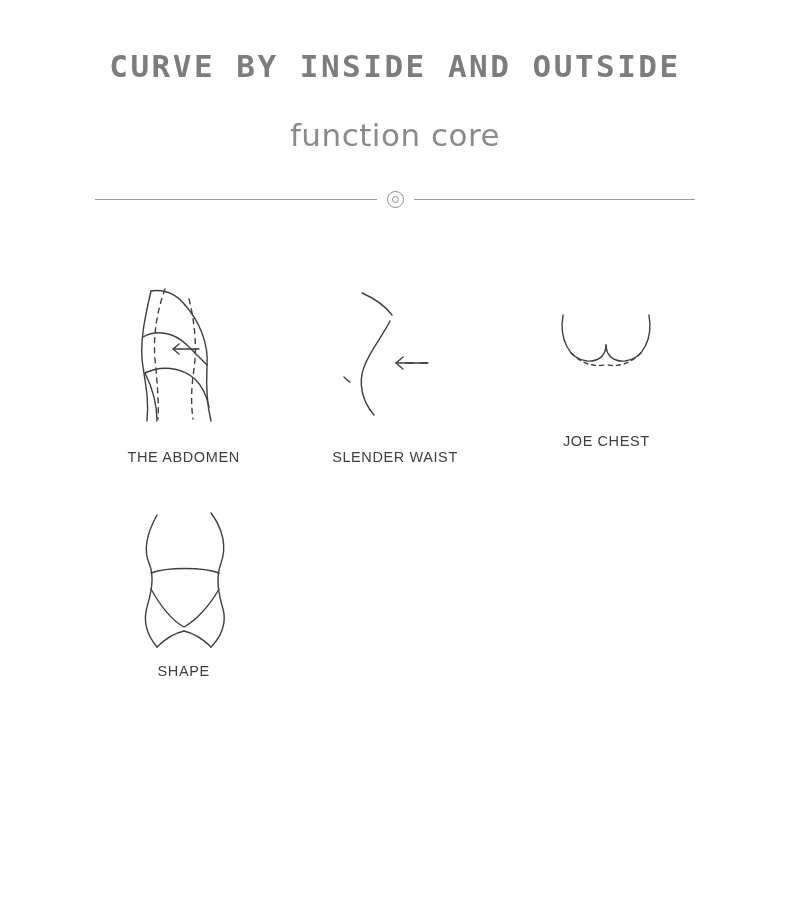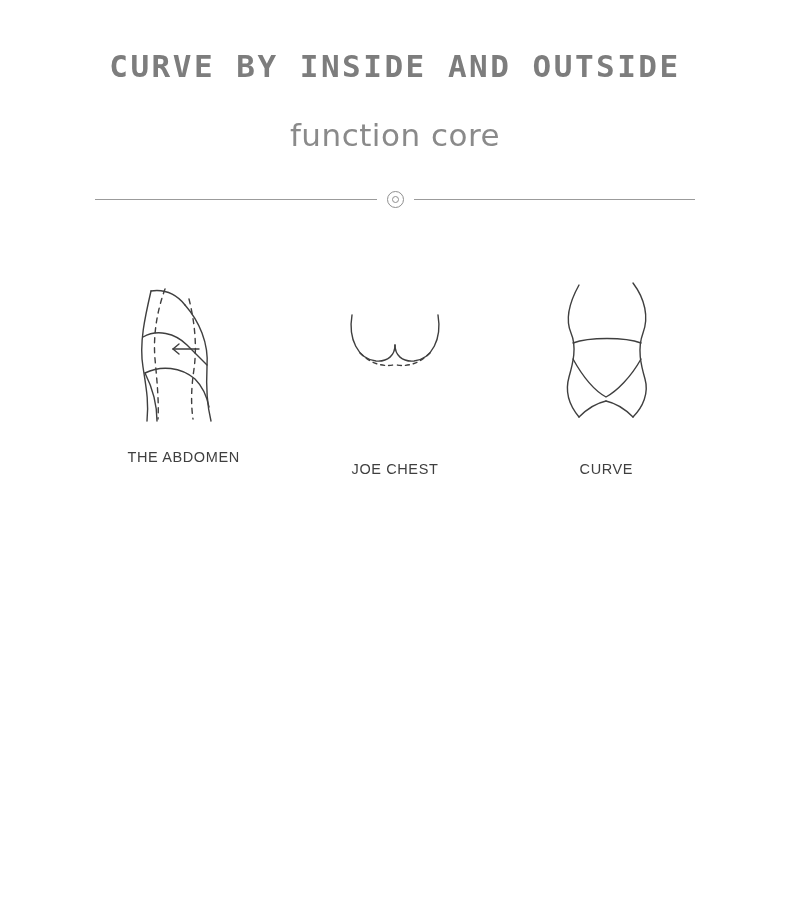--- a/index.html
+++ b/index.html
@@ -96,21 +96,21 @@
     justify-content: center;
   }
   .caption {
     margin-top: 18px;
     font-size: 14.5px;
     letter-spacing: 0.6px;
     color: #3f3f3f;
     white-space: nowrap;
   }
   .row2 .art { height: 140px; }
-  .row2 .caption { margin-top: 40px; }
+  .row2 .caption { margin-top: 12px; }
   svg { display: block; }
 </style>
 </head>
 <body>
 
 <div class="page">
 
   <div class="header">
     <div class="title-main">CURVE BY INSIDE AND OUTSIDE</div>
     <div class="title-sub">function core</div>
@@ -136,20 +136,33 @@
           <path d="M66 8 C58 30, 54 54, 56 78 C58 100, 60 120, 59 138" stroke-dasharray="5 5"></path>
           <path d="M90 18 C96 42, 98 66, 95 88 C92 108, 92 124, 94 138" stroke-dasharray="5 5"></path>
           <path d="M100 68 L74 68"></path>
           <path d="M80 63 L74 68 L80 73"></path>
         </svg>
       </div>
       <div class="caption">THE ABDOMEN</div>
     </div>
 
 
+    <div class="cell">
+      <div class="art">
+        <svg width="170" height="150" viewBox="0 0 170 150" fill="none" stroke="#3f3f3f" stroke-width="1.4" stroke-linecap="round">
+          <path d="M52 12 C66 18, 76 26, 82 34"></path>
+          <path d="M80 40 C72 56, 60 70, 54 86 C48 102, 52 120, 64 134"></path>
+          <path d="M34 96 C36 98, 38 100, 40 101"></path>
+          <path d="M118 82 L86 82"></path>
+          <path d="M93 76 L86 82 L93 88" fill="none"></path>
+          <path d="M96 82 L104 82 M110 82 L118 82" stroke-dasharray="7 6"></path>
+        </svg>
+      </div>
+      <div class="caption">SLENDER WAIST</div>
+    </div>
 
     <div class="cell row2">
       <div class="art">
         <svg width="170" height="140" viewBox="0 0 170 140" fill="none" stroke="#3f3f3f" stroke-width="1.4" stroke-linecap="round">
           <path d="M42 34 C38 58, 48 78, 66 80 C78 81, 85 74, 85 64"></path>
           <path d="M128 34 C132 58, 122 78, 104 80 C92 81, 85 74, 85 64"></path>
           <path d="M50 72 C60 82, 72 86, 83 84" stroke-dasharray="4 4"></path>
           <path d="M120 72 C110 82, 98 86, 87 84" stroke-dasharray="4 4"></path>
         </svg>
       </div>
@@ -161,17 +174,17 @@
       <div class="art">
         <svg width="170" height="140" viewBox="0 0 170 140" fill="none" stroke="#3f3f3f" stroke-width="1.4" stroke-linecap="round">
           <path d="M58 4 C48 22, 44 38, 50 52 C56 66, 52 82, 48 96 C44 110, 48 124, 58 136"></path>
           <path d="M112 2 C124 18, 128 36, 122 52 C116 68, 120 84, 124 98 C128 112, 122 126, 112 136"></path>
           <path d="M52 62 C68 56, 104 56, 120 62"></path>
           <path d="M52 78 C62 96, 74 110, 85 116 C96 110, 110 96, 120 78"></path>
           <path d="M58 136 C66 128, 76 122, 85 120"></path>
           <path d="M112 136 C104 128, 94 122, 85 120"></path>
         </svg>
       </div>
-      <div class="caption">CURVE</div>
+      <div class="caption">SHAPE</div>
     </div>
 
   </div>
 </div>
 
 </body></html>

